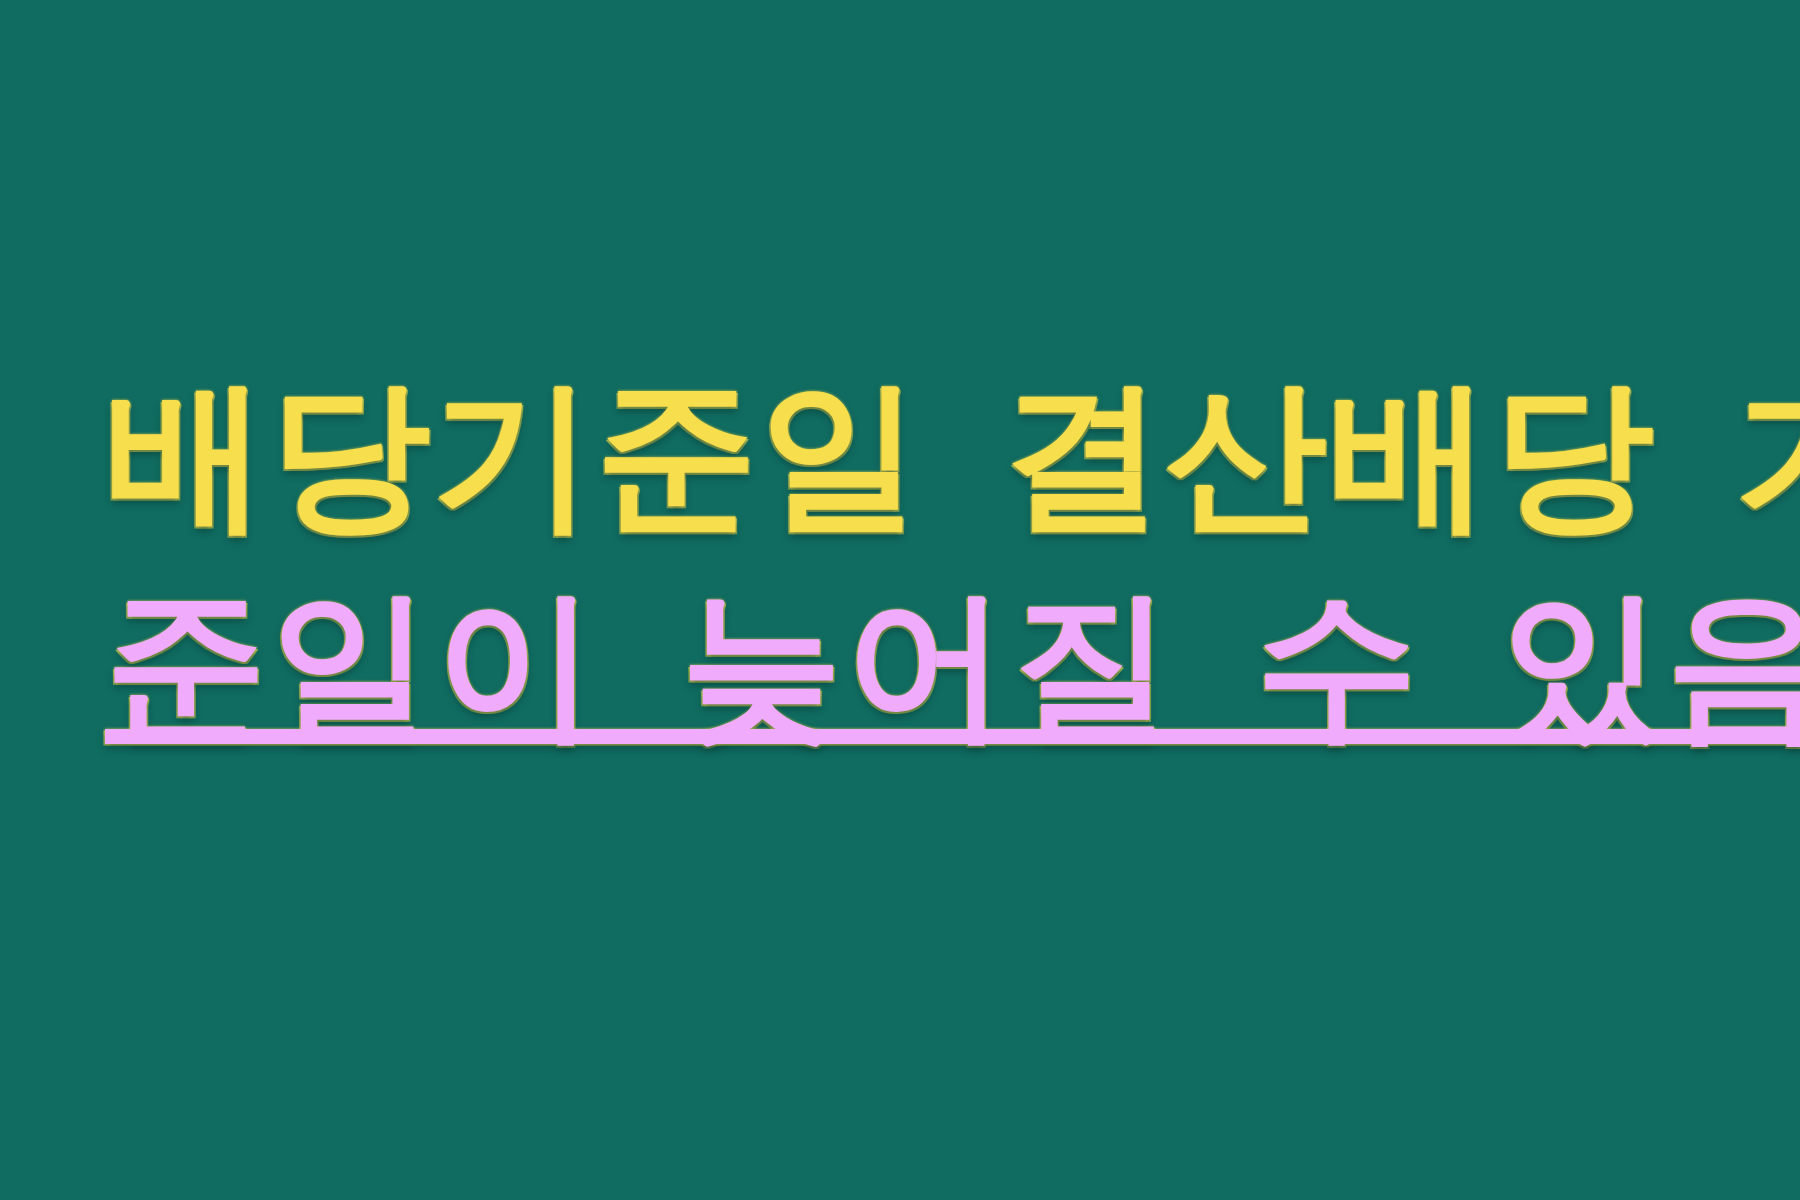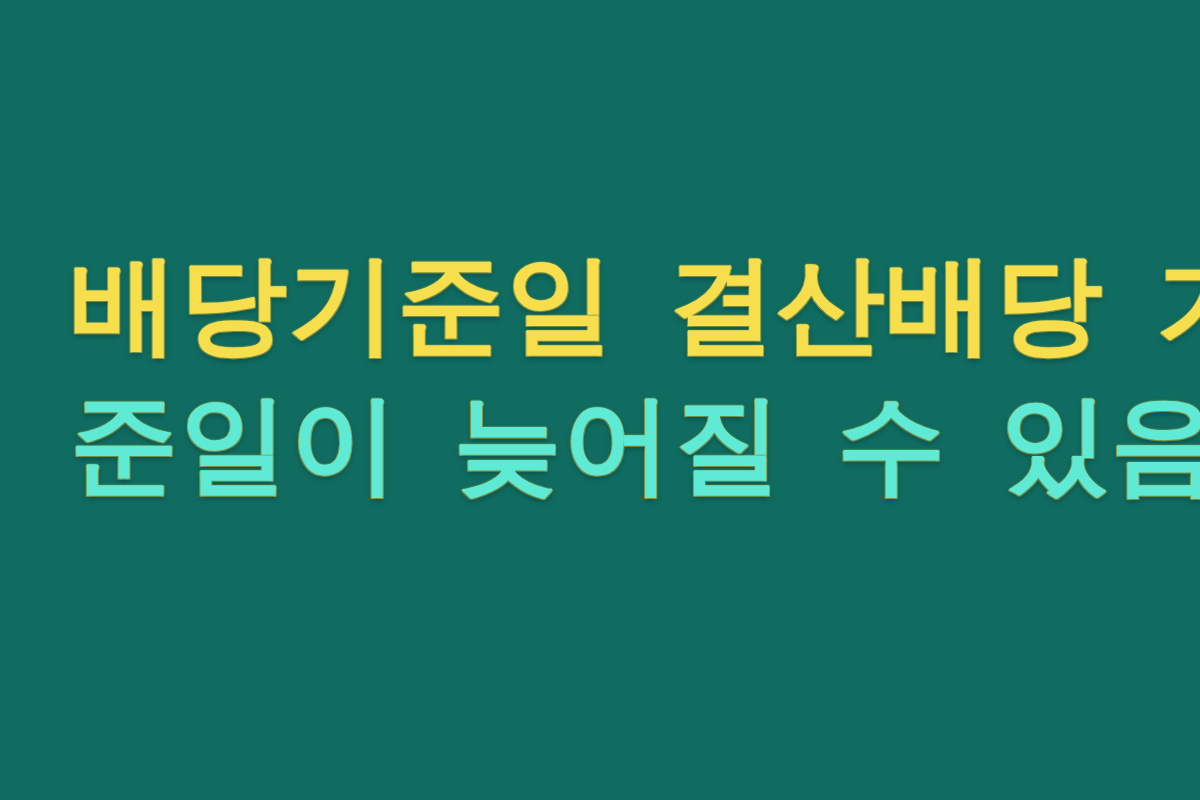--- a/index.html
+++ b/index.html
@@ -60,17 +60,17 @@
 </style>
 </head>
 <body>
 
 <div id="thumbnail-canvas" style="background: rgb(16, 107, 96);">
 
   <div id="headline-block">
 
     <span class="headline-line line-1" style="color: rgb(246, 222, 76);">배당기준일 결산배당 기</span>
 
-    <span class="headline-line line-2" style="color: #5eead4;">준일이 늦어질 수 있음</span>
+    <span class="headline-line line-2" style="color: #f0abfc; text-decoration: underline;">준일이 늦어질 수 있음</span>
 
   </div>
 
 </div>
 
 </body></html>

